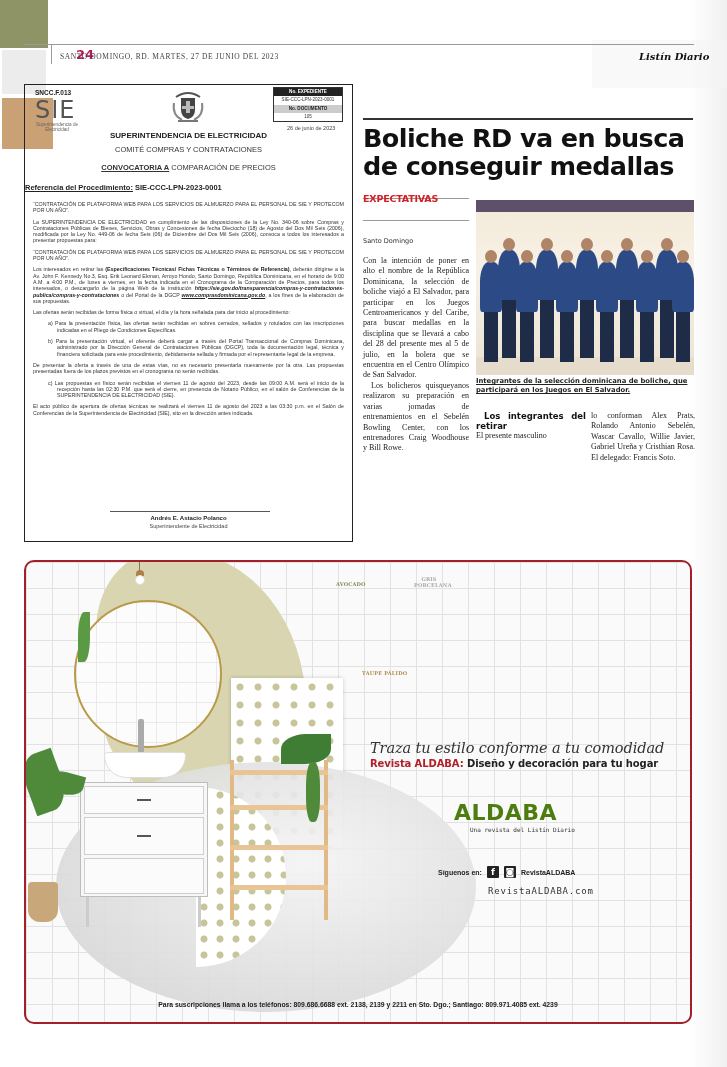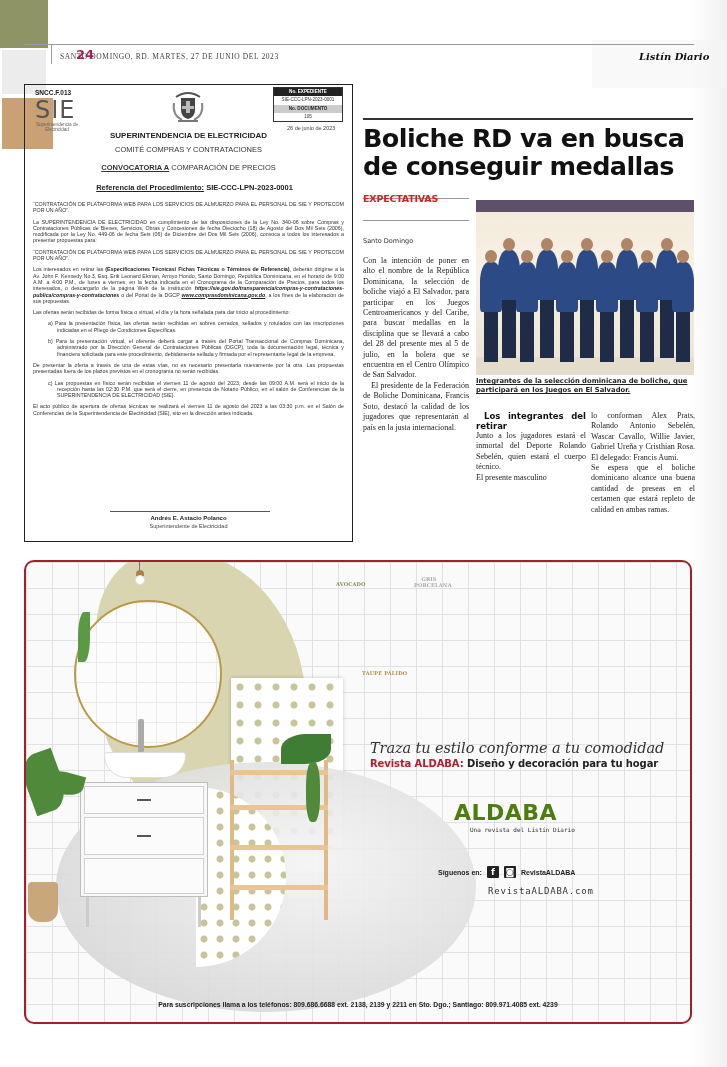--- a/index.html
+++ b/index.html
@@ -23,21 +23,21 @@
   .coat { position: absolute; left: 145px; top: 4px; width: 36px; height: 34px; }
   .exp-box { position: absolute; left: 248px; top: 2px; width: 70px; border: 1px solid #333; font-size: 4.6px; text-align: center; }
   .exp-box .dark { background: #222; color: #fff; font-weight: bold; padding: 1px 0; }
   .exp-box .light { background: #ccc; color: #222; font-weight: bold; padding: 1px 0; }
   .exp-box .val { padding: 1px 0; color: #333; }
   .notice-date { position: absolute; left: 262px; top: 40px; font-size: 5.5px; color: #444; }
   .n-title { position: absolute; left: 0; right: 0; top: 46px; text-align: center; font: bold 8px "Liberation Sans", sans-serif; color: #222; }
   .n-sub { position: absolute; left: 0; right: 0; top: 62px; text-align: center; font-size: 7.5px; color: #333; }
   .n-conv { position: absolute; left: 0; right: 0; top: 80px; text-align: center; font-size: 7.5px; color: #333; }
   .n-conv b { text-decoration: underline; }
-  .n-ref { position: absolute; left: 12px; right: 0; top: 98px; text-align: center; font: bold 7.5px "Liberation Sans", sans-serif; color: #222; }
+  .n-ref { position: absolute; left: 0; right: 0; top: 98px; font: bold 7.5px "Liberation Sans", sans-serif; color: #222; }
   .n-ref .u { text-decoration: underline; }
   .n-body { position: absolute; left: 8px; right: 8px; top: 116px; text-align: justify; }
   .n-body p { margin-bottom: 5px; }
   .n-body .ind { padding-left: 16px; text-indent: -9px; margin-left: 8px; }
   .n-body b { color: #222; }
   .n-sign-line { position: absolute; left: 85px; width: 160px; top: 426px; height: 1px; background: #555; }
   .n-sign { position: absolute; left: 0; right: 0; top: 430px; text-align: center; font: bold 6px "Liberation Sans", sans-serif; color: #222; }
   .n-sign-role { position: absolute; left: 0; right: 0; top: 438px; text-align: center; font-size: 5.5px; color: #444; }
 
   
@@ -158,21 +158,21 @@
 
 <div class="art-topline"></div>
 <h1 class="headline">Boliche RD va en busca de conseguir medallas</h1>
 <div class="kicker-line1"></div>
 <div class="kicker">EXPECTATIVAS</div>
 <div class="kicker-line2"></div>
 <div class="dateline">Santo Domingo</div>
 
 <div class="col col1">
   <p class="noind">Con la intención de poner en alto el nombre de la República Dominicana, la selección de boliche viajó a El Salvador, para participar en los Juegos Centroamericanos y del Caribe, para buscar medallas en la disciplina que se llevará a cabo del 28 del presente mes al 5 de julio, en la bolera que se encuentra en el Centro Olímpico de San Salvador.</p>
-  <p>El presidente de la Federación de Boliche Dominicana, Francis Soto, destacó la calidad de los jugadores que representarán al país en la justa internacional.</p>
+  <p>Los bolicheros quisqueyanos realizaron su preparación en varias jornadas de entrenamientos en el Sebelén Bowling Center, con los entrenadores Craig Woodhouse y Bill Rowe.</p>
 </div>
 
 <div class="photo">
   <div class="ceiling"></div>
   <div class="floor"></div>
   <div id="people">
       <div class="legs" style="left: 8px; top: 110px; width: 14px; height: 52px;"></div>
       <div class="person" style="left: 4px; top: 62px; width: 22px; height: 50px;"></div>
       <div class="head" style="left: 9px; top: 50px; width: 12px; height: 13px;"></div>
       <div class="legs" style="left: 26px; top: 98px; width: 14px; height: 60px;"></div>
@@ -204,26 +204,24 @@
       <div class="head" style="left: 185px; top: 38px; width: 12px; height: 13px;"></div>
       <div class="legs" style="left: 200px; top: 110px; width: 14px; height: 52px;"></div>
       <div class="person" style="left: 196px; top: 62px; width: 22px; height: 50px;"></div>
       <div class="head" style="left: 201px; top: 50px; width: 12px; height: 13px;"></div>
     </div>
 </div>
 <div class="caption">Integrantes de la selección dominicana de boliche, que participará en los Juegos en El Salvador.</div>
 
 <div class="col col2">
   <p class="subhead">Los integrantes del retirar</p>
-  <p class="noind">Junto a los jugadores estará el inmortal del Deporte Rolando Sebelén, quien estará el cuerpo técnico.</p>
   <p class="noind">El presente masculino</p>
 </div>
 <div class="col col3">
-  <p class="noind">lo conforman Alex Prats, Rolando Antonio Sebelén, Wascar Cavallo, Willie Javier, Gabriel Ureña y Cristhian Rosa. El delegado: Francis Aumi.</p>
-  <p class="noind">Se espera que el boliche dominicano alcance una buena cantidad de preseas en el certamen que estará repleto de calidad en ambas ramas.</p>
+  <p class="noind">lo conforman Alex Prats, Rolando Antonio Sebelén, Wascar Cavallo, Willie Javier, Gabriel Ureña y Cristhian Rosa. El delegado: Francis Soto.</p>
 </div>
 
 <div class="ad">
   <div class="wall"></div>
   <div class="lamp">
       <div class="cord"></div>
       <div class="cap"></div>
       <div class="bulb"></div>
     </div>
   <div class="mirror"></div>

